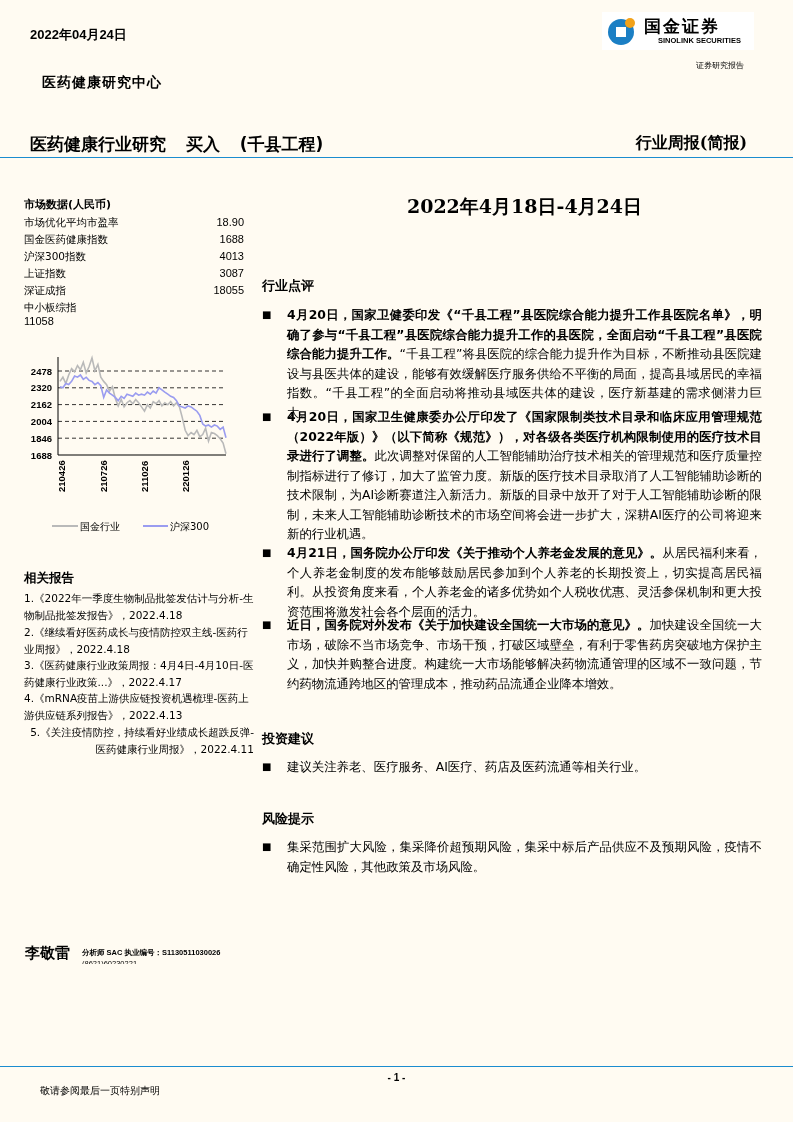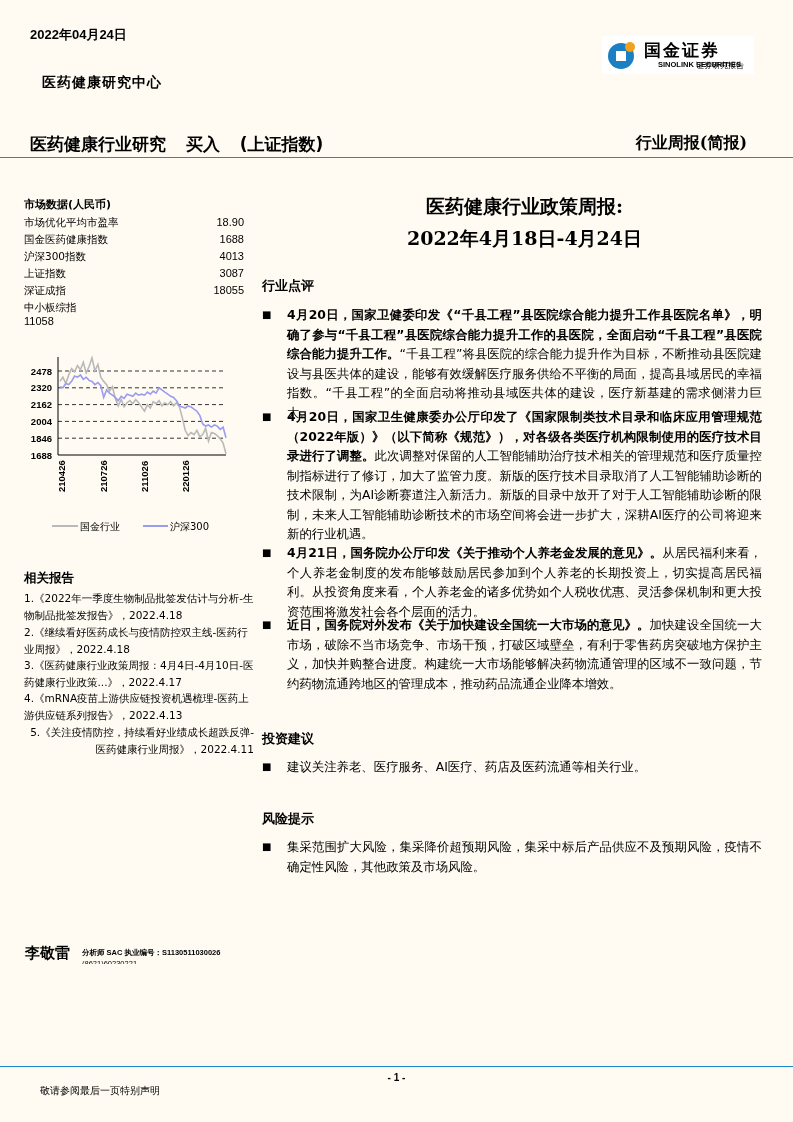--- a/index.html
+++ b/index.html
@@ -1,21 +1,21 @@
 <!DOCTYPE html>
 <html><head>
 <meta charset="utf-8">
 <style>
   html,body{margin:0;padding:0;}
   body{width:793px;height:1122px;background:#fffbf2;position:relative;overflow:hidden;
     font-family:"DejaVu Sans","Liberation Sans",sans-serif;color:#000;}
   .abs{position:absolute;}
   .date{left:30px;top:26px;font-family:"Liberation Sans",sans-serif;font-weight:bold;font-size:13px;}
   .center{left:42px;top:74px;font-size:14px;font-weight:bold;font-family:"DejaVu Serif",serif;letter-spacing:1px;}
-  .logo{left:602px;top:36px;width:152px;height:38px;background:#fff;display:flex;align-items:center;}
+  .logo{left:602px;top:12px;width:152px;height:38px;background:#fff;display:flex;align-items:center;}
   .logo-mark{width:32px;height:32px;margin-left:4px;position:relative;}
   .logo-text{margin-left:6px;display:flex;flex-direction:column;}
   .logo-cn{font-size:17px;font-weight:bold;letter-spacing:2px;line-height:19px;}
   .logo-en{font-family:"Liberation Sans",sans-serif;font-size:7.5px;font-weight:bold;line-height:10px;padding-left:14px;}
   .logo-sub{left:696px;top:60px;font-size:8px;font-family:"DejaVu Serif",serif;}
   .headline{left:30px;top:133px;font-size:17px;font-weight:bold;}
   .headline span{margin-right:14px;}
   .reporttype{right:46px;top:133px;font-size:16px;font-weight:bold;font-family:"DejaVu Serif",serif;}
   .rule{left:0;width:793px;height:1px;background:#1a8ccf;}
   .md-title{left:24px;top:197px;font-size:11px;font-weight:bold;}
@@ -56,21 +56,21 @@
   <div class="logo-text">
     <span class="logo-cn">国金证券</span>
     <span class="logo-en">SINOLINK SECURITIES</span>
   </div>
 </div>
 <div class="abs logo-sub">证券研究报告</div>
 
 <div class="abs headline">
   <span>医药健康行业研究</span>
   <span>买入</span>
-  <span>(上证指数)</span>
+  <span>(千县工程)</span>
 </div>
 <div class="abs reporttype">行业周报(简报)</div>
 <div class="abs rule" style="top:157px;"></div>
 
 <div class="abs md-title">市场数据(人民币)</div>
 <div id="md-rows">
     <div class="abs md-row" style="top: 216px;">
       <span>市场优化平均市盈率</span>
       <span class="v">18.90</span>
     </div>
@@ -129,21 +129,20 @@
     <div class="abs rr-item" style="top: 657px;">3.《医药健康行业政策周报：4月4日-4月10日-医药健康行业政策...》，2022.4.17</div>
     <div class="abs rr-item" style="top: 690px;">4.《mRNA疫苗上游供应链投资机遇梳理-医药上游供应链系列报告》，2022.4.13</div>
     <div class="abs rr-item" style="top: 724px; text-align: right;">5.《关注疫情防控，持续看好业绩成长超跌反弹-医药健康行业周报》，2022.4.11</div>
   </div>
 
 <div class="abs analyst">李敬雷</div>
 <div class="abs analyst-info">分析师 SAC 执业编号：S1130511030026</div>
 <div class="abs analyst-phone">(8621)60230221</div>
 
 <div class="abs main-title">
-  <div>医药健康行业政策周报:</div>
   <div>2022年4月18日-4月24日</div>
 </div>
 
 <div id="sections">
     <div class="abs sec-title" style="top: 277px;">行业点评</div>
     <div class="abs bullet" style="top: 305px;">
       <span class="sq">■</span>
       <span class="txt"><b>4月20日，国家卫健委印发《“千县工程”县医院综合能力提升工作县医院名单》，明确了参与“千县工程”县医院综合能力提升工作的县医院，全面启动“千县工程”县医院综合能力提升工作。</b><span>“千县工程”将县医院的综合能力提升作为目标，不断推动县医院建设与县医共体的建设，能够有效缓解医疗服务供给不平衡的局面，提高县域居民的幸福指数。“千县工程”的全面启动将推动县域医共体的建设，医疗新基建的需求侧潜力巨大。</span></span>
     </div>
     <div class="abs bullet" style="top: 407px;">

